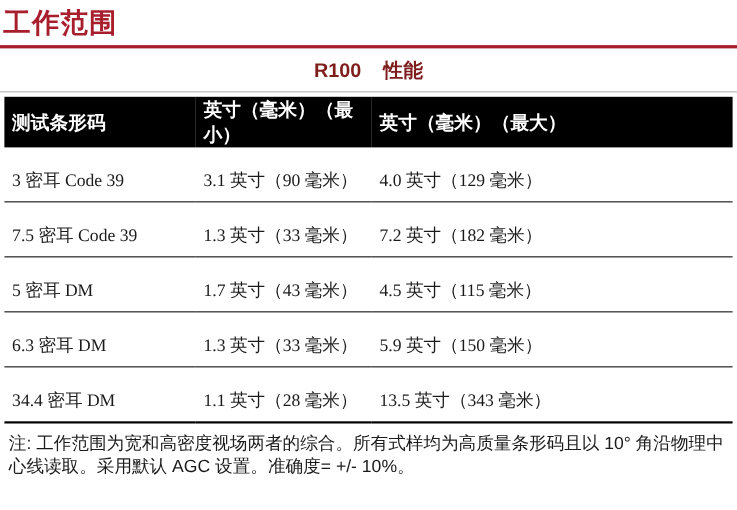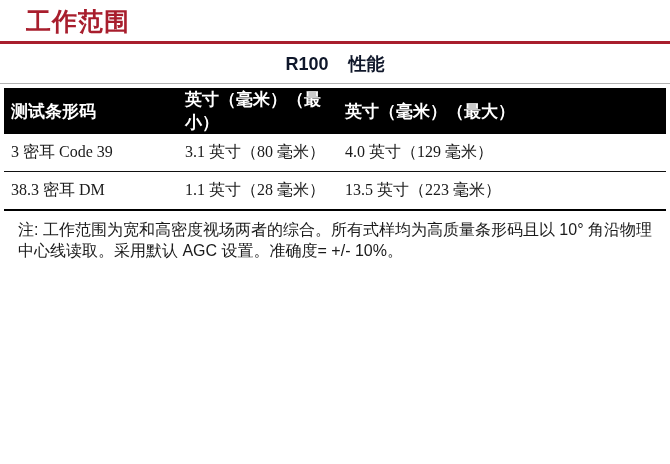--- a/index.html
+++ b/index.html
@@ -8,40 +8,40 @@
     background: #ffffff;
     width: 670px;
     height: 464px;
     font-family: "Liberation Sans", sans-serif;
     color: #1a1a1a;
     -webkit-font-smoothing: antialiased;
   }
   .doc { width: 670px; height: 464px; overflow: hidden; }
 
   .title {
-    margin: 8px 0 0 26px;
+    margin: 8px 0 0 3px;
     font-size: 25px;
     line-height: 26px;
     font-weight: bold;
     color: #a81e2d;
     letter-spacing: 1px;
   }
   .red-rule {
     height: 3px;
     background: #a81e2d;
     margin-top: 7px;
     width: 100%;
   }
   .subtitle {
     text-align: center;
     margin-top: 10px;
     font-size: 18px;
     line-height: 20px;
     font-weight: bold;
-    color: #0f172a;
+    color: #7f1d1d;
   }
   .subtitle .model { margin-right: 20px; letter-spacing: 0px; }
   .gray-rule {
     height: 1px;
     background: #b3b3b3;
     margin-top: 9px;
     width: 100%;
   }
 
   table.range-table {
@@ -59,32 +59,32 @@
     font-weight: bold;
     font-size: 17px;
     text-align: left;
     height: 38px;
     padding: 0 0 0 7px;
     vertical-align: middle;
   }
   table.range-table tbody td {
     font-size: 16px;
     height: 37px;
-    padding: 0 0 0 7px;
+    padding: 12px 0 0 7px;
     vertical-align: middle;
     border-bottom: 1px solid #111111;
     white-space: nowrap;
     overflow: hidden;
   }
   table.range-table tbody tr:last-child td {
     border-bottom: 2px solid #000000;
   }
 
   .note {
-    margin: 8px 10px 0 18px;
+    margin: 8px 10px 0 8px;
     font-size: 16px;
     line-height: 21px;
     color: #1a1a1a;
   }
 </style>
 </head>
 <body>
 
 <div class="doc">
 
@@ -107,26 +107,41 @@
     <thead>
       <tr>
         <th>测试条形码</th>
         <th>英寸（毫米）（最小）</th>
         <th>英寸（毫米）（最大）</th>
       </tr>
     </thead>
     <tbody>
         <tr>
           <td>3 密耳 Code 39</td>
-          <td>3.1 英寸（80 毫米）</td>
+          <td>3.1 英寸（90 毫米）</td>
           <td>4.0 英寸（129 毫米）</td>
         </tr>
         <tr>
-          <td>38.3 密耳 DM</td>
+          <td>7.5 密耳 Code 39</td>
+          <td>1.3 英寸（33 毫米）</td>
+          <td>7.2 英寸（182 毫米）</td>
+        </tr>
+        <tr>
+          <td>5 密耳 DM</td>
+          <td>1.7 英寸（43 毫米）</td>
+          <td>4.5 英寸（115 毫米）</td>
+        </tr>
+        <tr>
+          <td>6.3 密耳 DM</td>
+          <td>1.3 英寸（33 毫米）</td>
+          <td>5.9 英寸（150 毫米）</td>
+        </tr>
+        <tr>
+          <td>34.4 密耳 DM</td>
           <td>1.1 英寸（28 毫米）</td>
-          <td>13.5 英寸（223 毫米）</td>
+          <td>13.5 英寸（343 毫米）</td>
         </tr>
       </tbody>
   </table>
 
   <p class="note"><span>注: </span><span>工作范围为宽和高密度视场两者的综合。所有式样均为高质量条形码且以 10° 角沿物理中心线读取。采用默认 AGC 设置。准确度= +/- 10%。</span></p>
 
 </div>
 
 </body></html>

